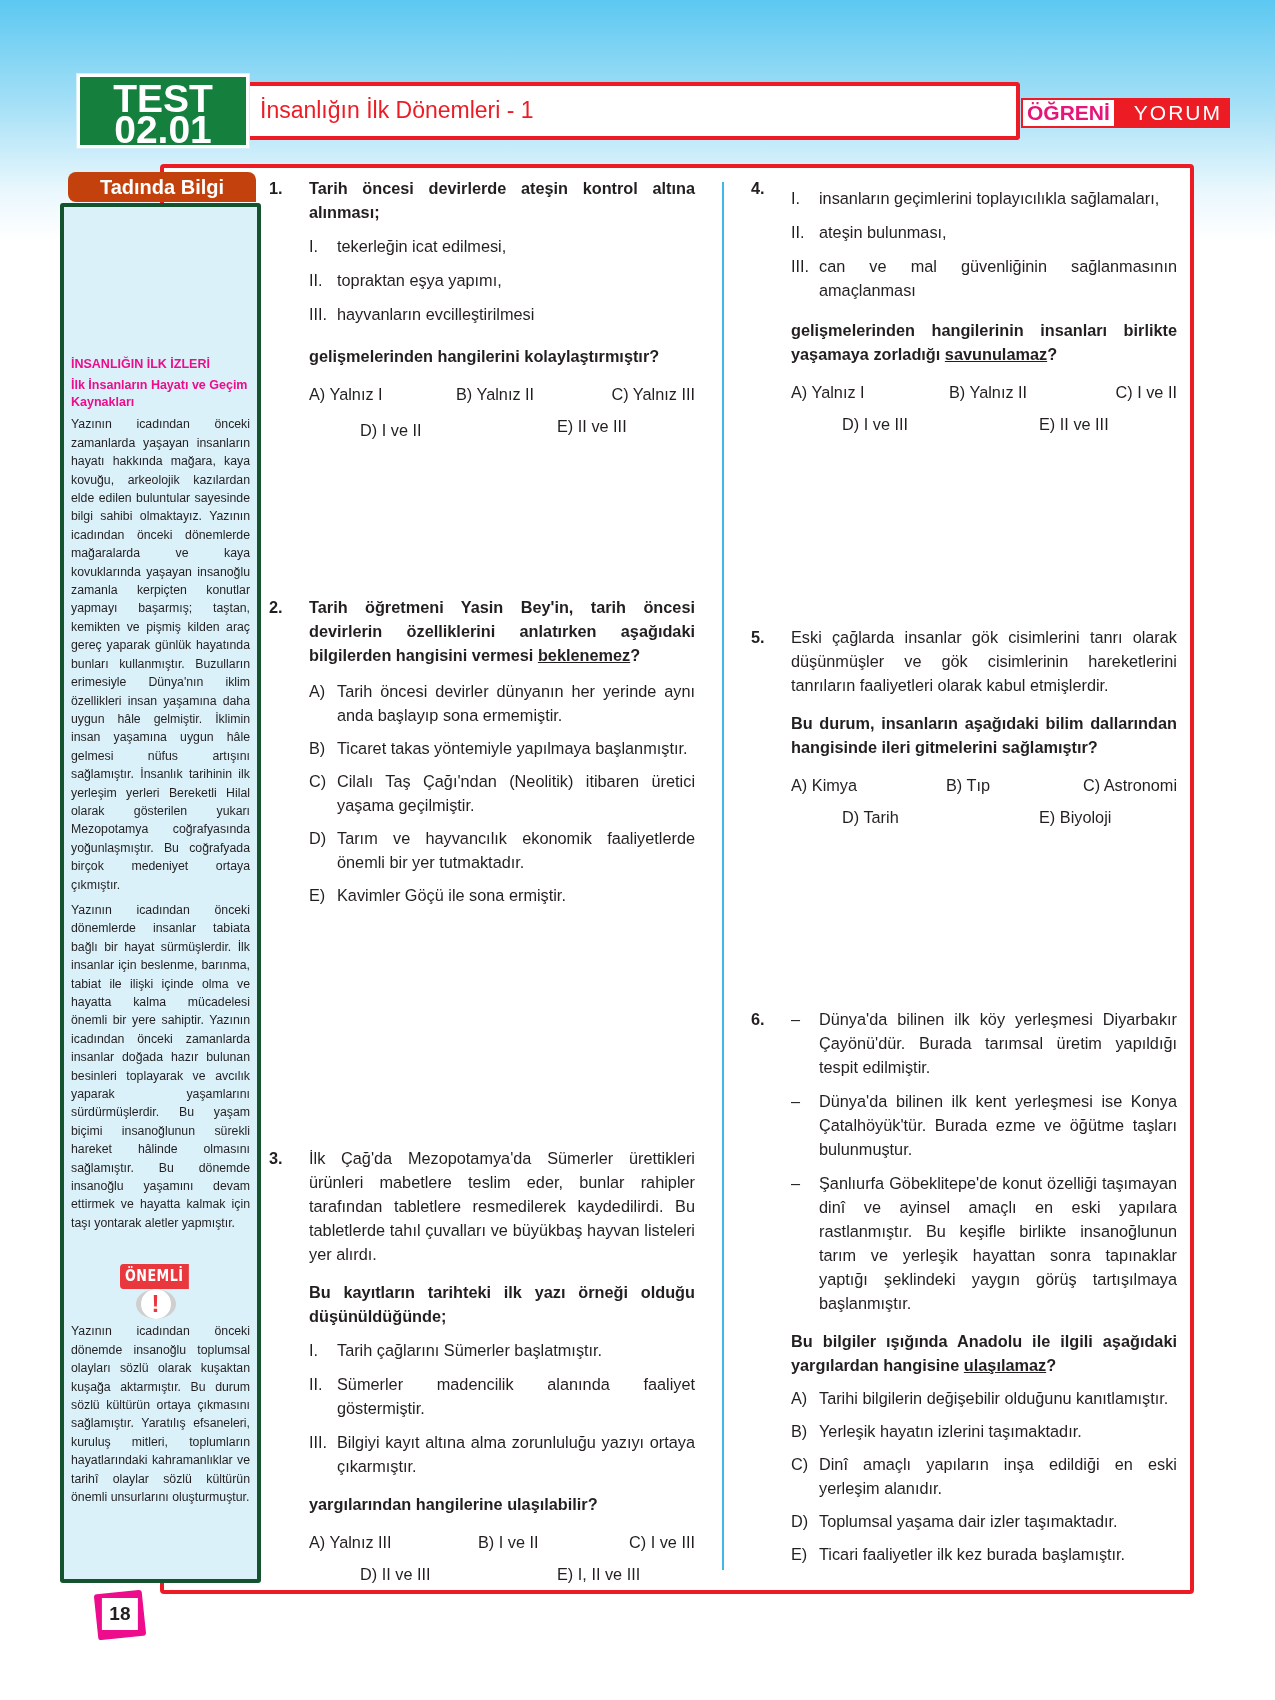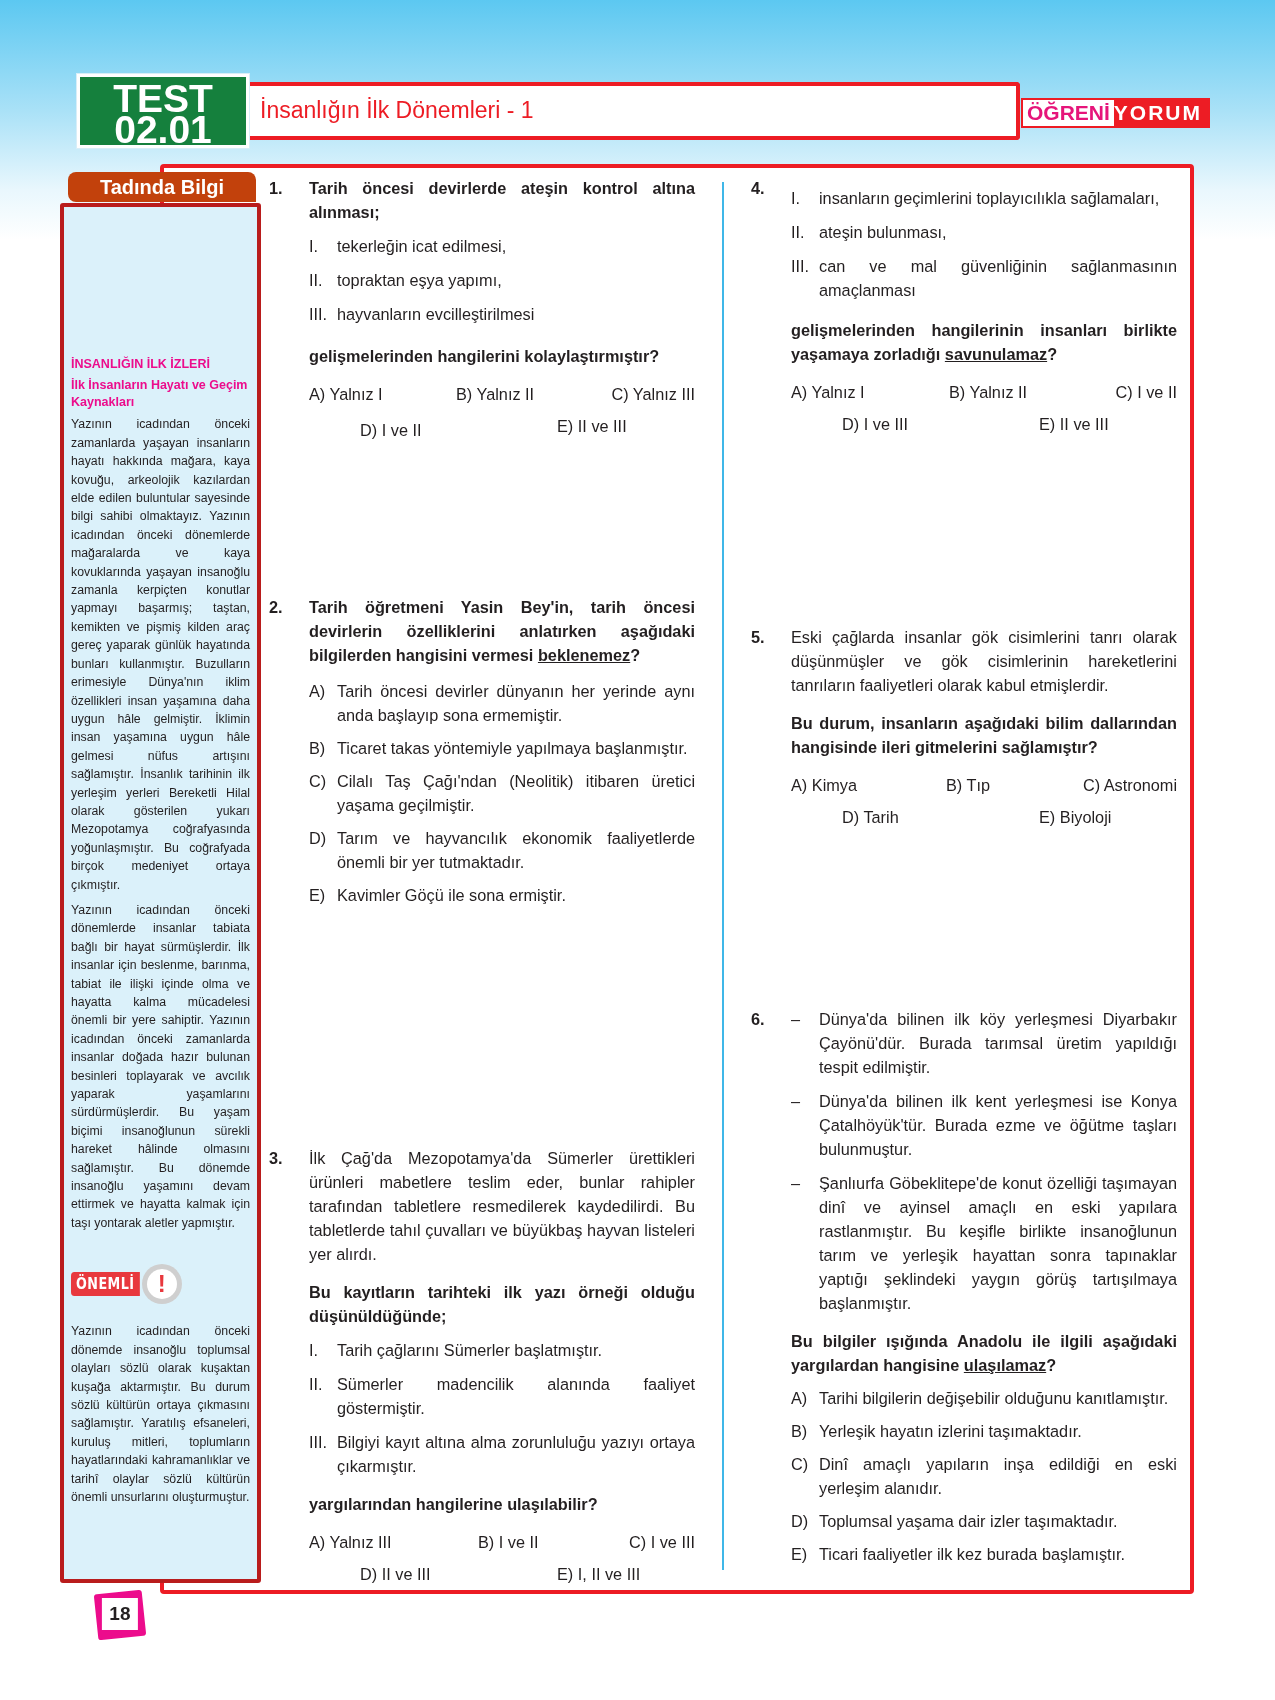--- a/index.html
+++ b/index.html
@@ -28,47 +28,47 @@
   }
   .title-text {
     position: absolute; left: 12px; top: 11px;
     font-size: 23px; color: #ed1c24;
   }
   .brand {
     left: 1021px; top: 98px; height: 30px; display: flex;
     background: #ed1c24; padding: 2px;
   }
   .brand .b1 { background: #fff; color: #e6157a; font-weight: bold; font-size: 21px; padding: 0 4px; line-height: 26px; }
-  .brand .b2 { color: #fff; font-weight: bold; font-size: 21px; padding: 0 6px 0 0; line-height: 26px; letter-spacing: 2px; }
+  .brand .b2 { color: #fff; font-weight: normal; font-size: 21px; padding: 0 6px 0 20px; line-height: 26px; letter-spacing: 2px; }
 
   
   .main-frame {
     left: 160px; top: 164px; width: 1034px; height: 1430px;
     border: 4px solid #ed1c24; border-radius: 4px;
     background: #fff;
   }
   .divider { left: 722px; top: 182px; width: 2px; height: 1388px; background: #3fb7e8; }
 
   
   .sidebar-tab {
     left: 68px; top: 172px; width: 188px; height: 30px;
     background: #c2410c; border-radius: 8px 8px 0 8px;
     color: #fff; font-weight: bold; font-size: 20px; text-align: center; line-height: 30px;
   }
   .sidebar-box {
     left: 60px; top: 203px; width: 201px; height: 1380px;
-    background: #dbf1fa; border: 4px solid #b91c1c; border-radius: 3px;
+    background: #dbf1fa; border: 4px solid #14532d; border-radius: 3px;
     padding: 148px 7px 0 7px;
     font-size: 12.3px; line-height: 18.4px; color: #231f20;
   }
   .side-h1 { color: #ec0c8c; font-weight: bold; font-size: 12.5px; margin-bottom: 4px; }
   .side-h2 { color: #ec0c8c; font-weight: bold; font-size: 12.5px; line-height: 17px; margin-bottom: 4px; }
   .side-p { text-align: justify; margin-bottom: 7px; }
   .important {
-    display: flex; align-items: center; margin: 32px 0 18px 0; height: 40px;
+    display: flex; align-items: center; margin: 32px 0 18px 0; height: 40px; flex-direction: column;
   }
   .important-label {
     background: #e8383d; color: #fff; font-weight: bold; font-size: 15px;
     padding: 3px 6px; border-radius: 4px 0 0 4px; letter-spacing: 0.5px;
     font-family: "DejaVu Sans", sans-serif; transform: scaleX(0.85); transform-origin: left;
   }
   .important-icon {
     width: 40px; height: 40px; border-radius: 50%; background: #cfcfcf;
     display: flex; align-items: center; justify-content: center; margin-left: -10px;
   }

